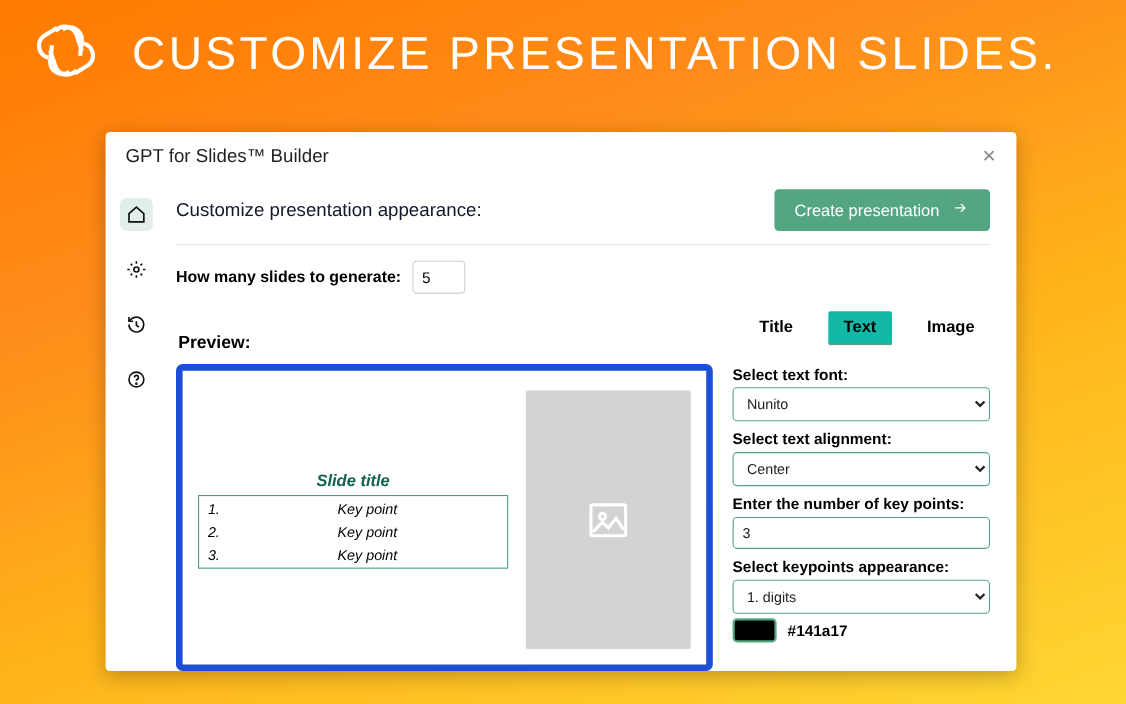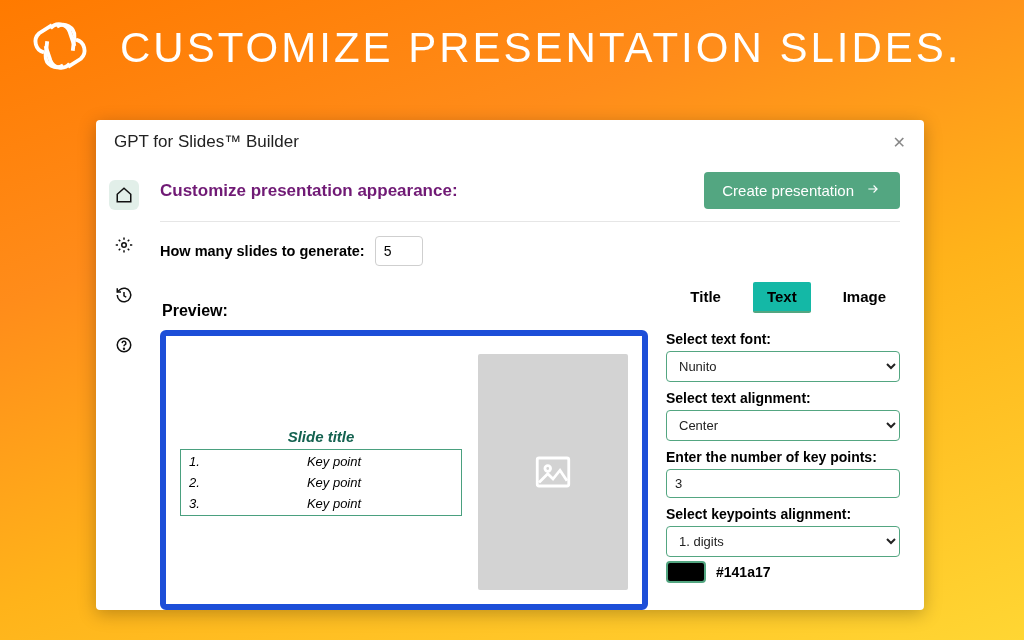--- a/index.html
+++ b/index.html
@@ -71,23 +71,23 @@
     overflow:hidden;
   }
   .row-top {
     display:flex;
     justify-content: space-between;
     align-items:center;
     padding-bottom: 12px;
     border-bottom: 1px solid #e6e6e6;
   }
   .section-heading {
-    font-weight: 700;
+    font-weight: 400;
     font-size: 17px;
-    color:#701a75;
+    color:#0f172a;
   }
   .create-btn {
     background:#53a681;
     color:#fff;
     border:none;
     border-radius:4px;
     padding:10px 18px;
     font-size:15px;
     font-weight:500;
     display:flex; align-items:center; gap:10px;
@@ -293,21 +293,21 @@
           </select>
 
           <div class="field-label">Select text alignment:</div>
           <select class="select">
             <option>Center</option>
           </select>
 
           <div class="field-label">Enter the number of key points:</div>
           <input class="text-input" value="3" style="">
 
-          <div class="field-label">Select keypoints alignment:</div>
+          <div class="field-label">Select keypoints appearance:</div>
           <select class="select">
             <option>1. digits</option>
           </select>
 
           <div class="color-row">
             <div class="swatch"></div>
             <div class="hex">#141a17</div>
           </div>
         </div>
       </div>

